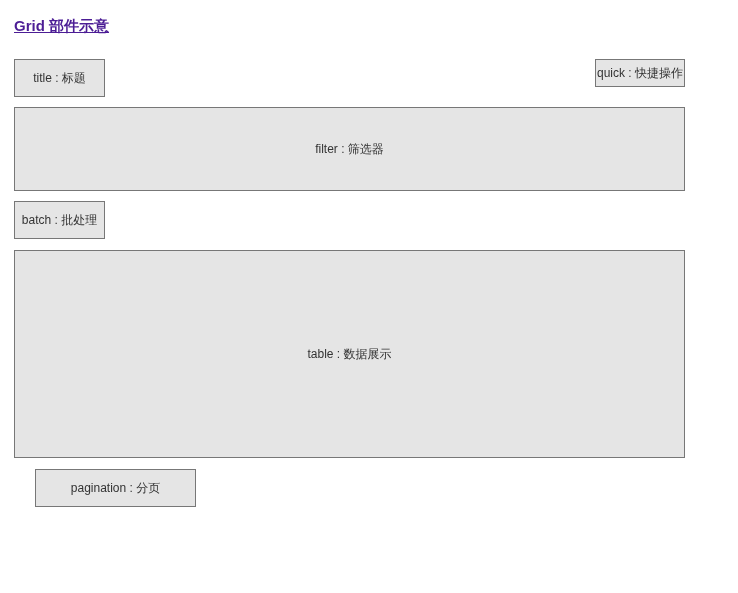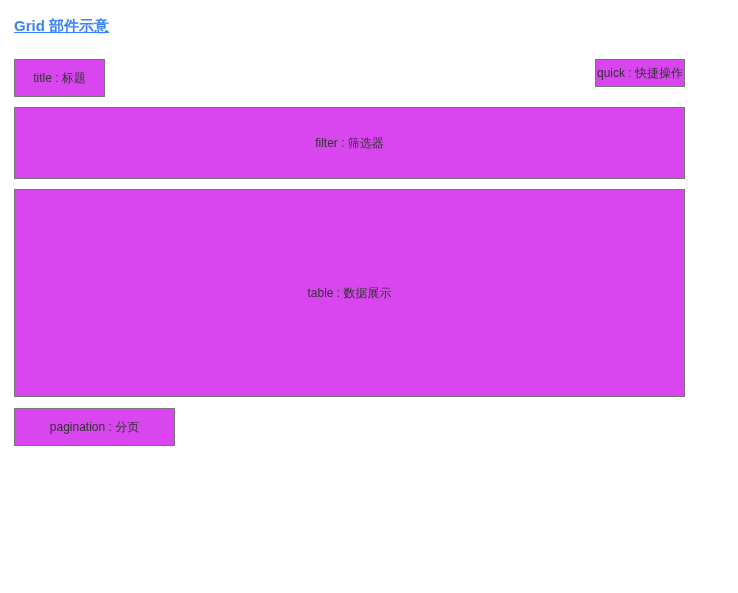--- a/index.html
+++ b/index.html
@@ -13,67 +13,68 @@
   .page {
     padding: 14px 0 0 14px;
     width: 685px;
   }
   .heading {
     margin: 2px 0 24px 0;
     line-height: 19px;
     font-size: 15px;
   }
   .heading a {
-    color: #3b82f6;
+    color: #4c1d95;
     font-weight: bold;
     text-decoration: underline;
     cursor: pointer;
   }
   .content {
     width: 671px; 
   }
   .row-top {
     display: flex;
     justify-content: space-between;
     align-items: stretch;
     margin-bottom: 10px;
   }
   .slot {
     border: 1px solid #777777;
-    background: #d946ef;
+    background: #e5e5e5;
     color: #333333;
     font-size: 12px;
     display: flex;
     align-items: center;
     justify-content: center;
     text-align: center;
     white-space: nowrap;
   }
   .slot-title      { width: 91px;  height: 38px; }
   .slot-quick      { width: 90px;  height: 28px; }
-  .slot-filter     { width: 671px; height: 72px;  margin-bottom: 10px; }
+  .slot-filter     { width: 671px; height: 84px;  margin-bottom: 10px; }
   .slot-batch      { width: 91px;  height: 38px;  margin-bottom: 11px; }
   .slot-table      { width: 671px; height: 208px; margin-bottom: 11px; }
-  .slot-pagination { width: 161px; height: 38px; }
+  .slot-pagination { width: 161px; height: 38px; margin-left: 21px; }
 </style>
 </head>
 <body>
 
 <div class="page">
 
   <h3 class="heading"><a>Grid 部件示意</a></h3>
 
   <div class="content">
 
     <div class="row-top">
       <div class="slot slot-title">title : 标题</div>
       <div class="slot slot-quick">quick : 快捷操作</div>
     </div>
 
     <div class="slot slot-filter">filter : 筛选器</div>
 
+    <div class="slot slot-batch">batch : 批处理</div>
 
     <div class="slot slot-table">table : 数据展示</div>
 
     <div class="slot slot-pagination">pagination : 分页</div>
 
   </div>
 </div>
 
 </body></html>

